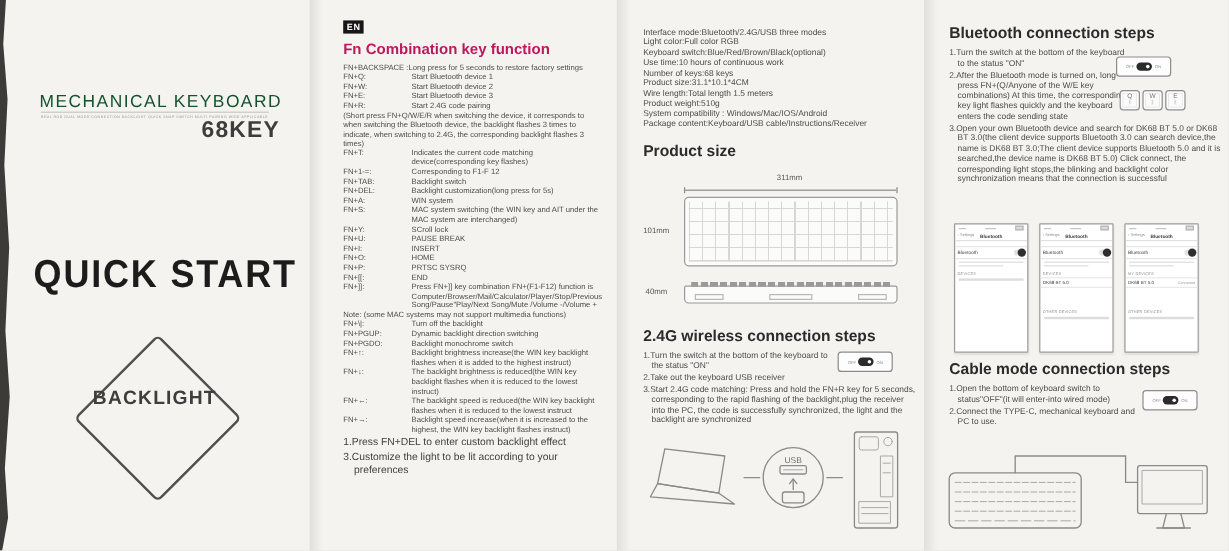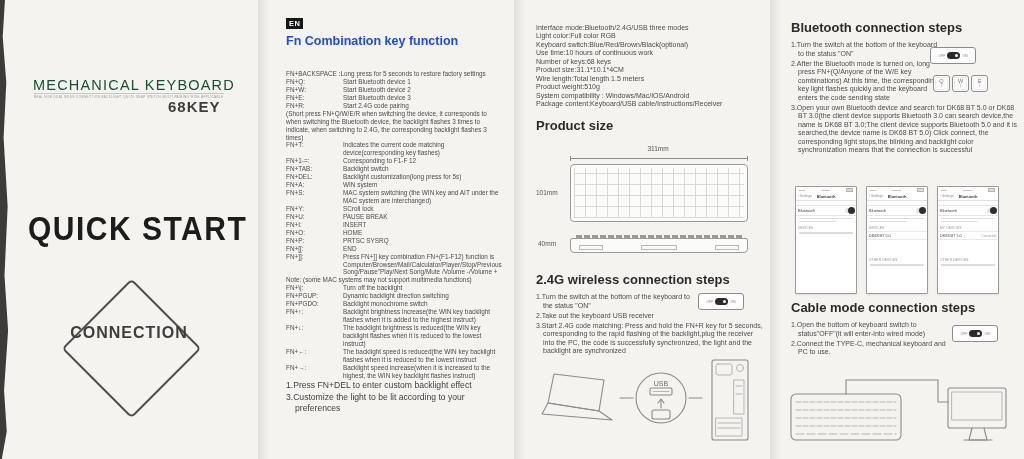--- a/index.html
+++ b/index.html
@@ -7,33 +7,33 @@
   .page{position:relative;width:1024px;height:459px;background:#f4f3f0;overflow:hidden;color:#4a4a4a;}
   .torn-edge{position:absolute;left:0;top:0;width:9px;height:459px;background:#3c3b39;
     clip-path:polygon(0 0,55% 0,30% 8%,70% 18%,40% 30%,85% 45%,50% 60%,90% 72%,45% 85%,75% 94%,20% 100%,0 100%);}
   .fold{position:absolute;top:0;height:100%;width:16px;pointer-events:none;
     background:linear-gradient(90deg,rgba(110,105,98,0.14),rgba(255,255,255,0) 70%);}
   .fold-1{left:258px;} .fold-2{left:514px;} .fold-3{left:770px;}
 
   
   .cover-title{position:absolute;left:33px;top:77px;width:200px;font-size:14.5px;letter-spacing:1.2px;color:#14532d;white-space:nowrap;}
   .cover-tagline{position:absolute;left:34px;top:93px;width:190px;font-size:3px;color:#9a9894;letter-spacing:.4px;white-space:nowrap;overflow:hidden;border-top:.5px solid #c9c7c3;padding-top:.5px;}
-  .cover-model{position:absolute;left:168px;top:98px;font-size:15px;font-weight:bold;color:#3d3d3d;letter-spacing:1px;}
+  .cover-model{position:absolute;left:168px;top:98px;font-size:19px;font-weight:bold;color:#3d3d3d;letter-spacing:1px;}
   .cover-quick{position:absolute;left:28px;top:211px;font-size:30px;font-weight:900;color:#1c1c1c;letter-spacing:1.5px;transform:scaleY(1.08);transform-origin:left top;white-space:nowrap;}
   .stamp{position:absolute;left:60px;top:277px;width:138px;height:138px;}
   .stamp-diamond{position:absolute;left:50%;top:50%;width:95px;height:95px;margin:-47.5px 0 0 -47.5px;border:2.5px solid #4f4f4f;transform:rotate(45deg);border-radius:5px;}
   .stamp-qualified{position:absolute;left:0;right:0;top:47px;text-align:center;font-weight:bold;font-size:16px;color:#3e3e3e;letter-spacing:1px;}
   .stamp-row{position:absolute;left:13px;top:73px;display:flex;align-items:center;}
   .stamp-inspectors{font-weight:bold;font-size:10.5px;color:#3e3e3e;}
   .stamp-circle{width:26px;height:26px;border:1.5px solid #6a6a6a;border-radius:50%;display:flex;flex-direction:column;align-items:center;justify-content:center;font-size:6.5px;margin-left:3px;line-height:1.15;color:#555;background:rgba(255,255,255,.4);}
 
   
   .panel-fn{position:absolute;left:286px;top:12px;width:216px;}
   .en-badge{display:inline-block;background:#161616;color:#fff;font-size:7.5px;font-weight:bold;padding:1px 3px;letter-spacing:.5px;}
-  .fn-title{font-size:12.5px;font-weight:bold;color:#1d4ed8;margin:4px 0 22px;}
+  .fn-title{font-size:12.5px;font-weight:bold;color:#be185d;margin:4px 0 5px;}
   .fn-rows{font-size:6.4px;line-height:1.24;color:#4c4c4c;}
   .fn-row{display:flex;}
   .fn-key{flex:0 0 57px;}
   .fn-desc{flex:1;}
   .fn-row--inline .fn-key{flex:0 0 auto;}
   .fn-row--full{display:block;}
   .custom-title{font-size:13.5px;font-weight:bold;color:#2b2b2b;margin:11px 0 6px;}
   .custom-list{font-size:8.6px;line-height:1.28;color:#3f3f3f;}
   .custom-list .step{padding-left:9px;text-indent:-9px;margin-bottom:1px;}
 
@@ -112,21 +112,21 @@
 <div class="page">
   <div class="torn-edge"></div>
 
   <section>
     <div class="cover-title">MECHANICAL KEYBOARD</div>
     <div class="cover-tagline">REAL RGB DUAL MODE CONNECTION BACKLIGHT QUICK SNAP SWITCH MULTI PAIRING WIDE APPLICABLE CABLE SUSPEND SWITCH</div>
     <div class="cover-model">68KEY</div>
     <div class="cover-quick">QUICK START</div>
     <div class="stamp">
       <div class="stamp-diamond"></div>
-      <div class="stamp-qualified">CONNECTION</div>
+      <div class="stamp-qualified">BACKLIGHT</div>
     </div>
   </section>
 
   <section class="panel-fn">
     <span class="en-badge">EN</span>
     <div class="fn-title">Fn Combination key function</div>
     <div class="fn-rows">
       <div class="fn-row fn-row--inline">
           <span class="fn-key">FN+BACKSPACE :</span>
           <span class="fn-desc">Long press for 5 seconds to restore factory settings</span>

